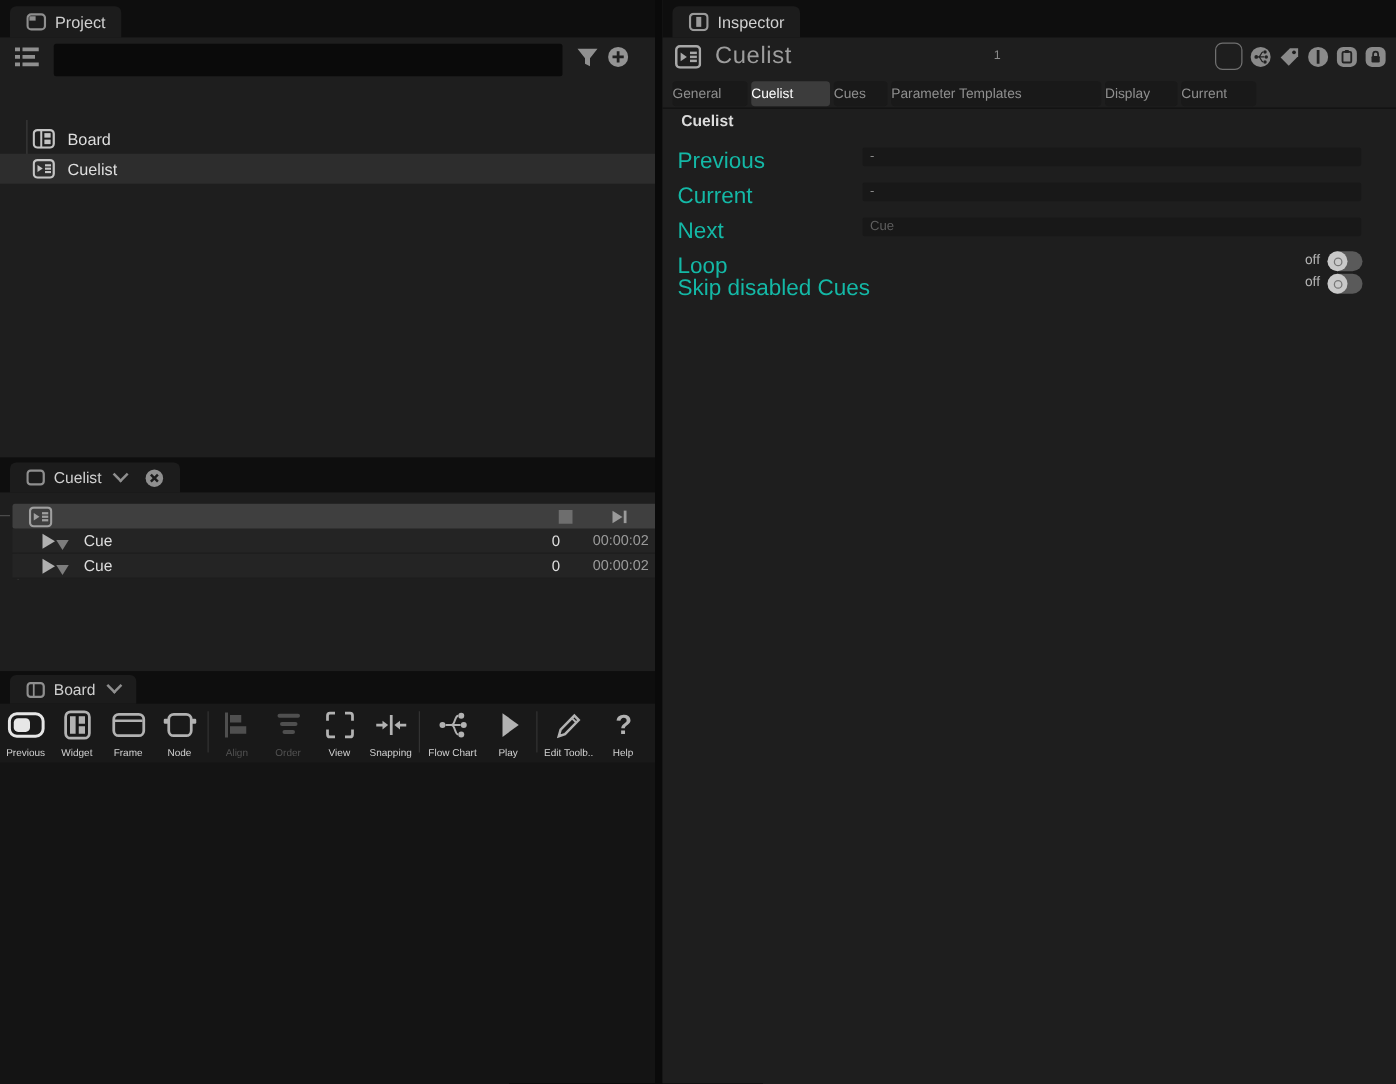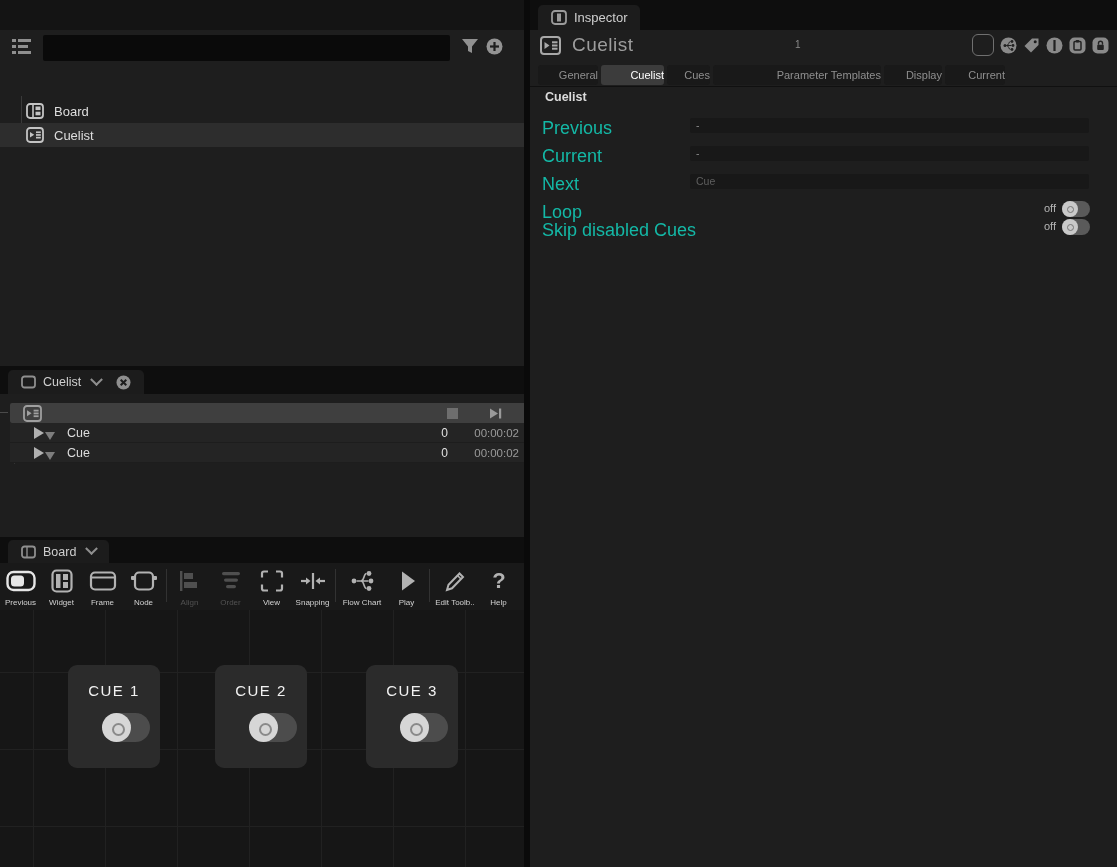--- a/index.html
+++ b/index.html
@@ -91,21 +91,21 @@
   .insp-tabstrip { left:0; top:0; width:587px; height:30px;text-align:right; }
   .insp-header { position:absolute; left:0; top:30px; right:0; height:30px; display:flex; align-items:center; }
   .insp-header .hic { margin-left:10px; display:flex; }
   .insp-title { margin-left:11px; font-size:19px; color:#9d9d9d; letter-spacing:0.5px; }
   .insp-index { position:absolute; left:265px; top:9px; font-size:10px; color:#8a8a8a; }
   .insp-hicons { position:absolute; right:8px; top:4px; display:flex; align-items:center; gap:6px; }
   .swatch { width:22px; height:22px; border:1.5px solid #707070; border-radius:6px; }
 
   .insp-tabs { position:absolute; left:8px; top:65px; height:20px; display:flex; gap:3px; }
   .itab { height:20px; border-radius:3px; background:#191919; color:#8f8f8f; font-size:11px;
-          display:flex; align-items:center; justify-content:flex-end; }
+          display:flex; align-items:center; justify-content:flex-start; }
   .itab.active { background:#3c3c3c; color:#fff; }
   .insp-rule { position:absolute; left:0; top:86px; right:0; height:1px; background:#101010; }
   .insp-section { position:absolute; left:15px; top:90px; font-size:12.5px; font-weight:bold; color:#dcdcdc; }
 
   .frow { position:absolute; left:0; right:0; height:28px; }
   .frow .flabel { position:absolute; left:12px; top:7px; font-size:18px; color:#14b8a6;text-align:right; }
   .frow .ffield { position:absolute; left:160px; right:28px; top:7px; height:15px; background:#181818;
                   border-radius:2px; color:#8a8a8a; font-size:10.5px; line-height:15px; padding-left:6px; }
   .frow .ffield.placeholder { color:#5f5f5f; }
   .frow .off-label { position:absolute; right:61px; top:7px; font-size:11px; color:#b5b5b5; }
@@ -114,20 +114,31 @@
   .mini-toggle .knob::after { content:""; position:absolute; left:5px; top:5px; width:5px; height:5px;
                   border-radius:50%; border:1.5px solid #777; }
 </style>
 </head>
 <body>
 
 <div id="root">
 
   <div class="left-col">
 
+    <div class="tabstrip proj-tabstrip">
+      <div class="tab">
+        <span style="display:flex">
+          <svg width="16" height="15" viewBox="0 0 16 15">
+              <rect x="1" y="1.5" width="14" height="12" rx="3" fill="none" stroke="#8f8f8f" stroke-width="1.8"></rect>
+              <rect x="2.5" y="3" width="5" height="3.5" fill="#8f8f8f"></rect>
+            </svg>
+        </span>
+        <span>Project</span>
+      </div>
+    </div>
 
     <div class="proj-content">
       <div class="search-row">
         <span class="list-ic">
           <svg width="22" height="17" viewBox="0 0 22 17">
               <g fill="#8f8f8f">
                 <rect x="1" y="1" width="4" height="3"></rect>
                 <rect x="7" y="1" width="13" height="3"></rect>
                 <rect x="1" y="7" width="4" height="3"></rect>
                 <rect x="7" y="7" width="10" height="3"></rect>
@@ -360,40 +371,20 @@
         <span class="tlbl">Edit Toolb..</span>
       </div>
       <div class="tbtn">
         <span><svg width="26" height="24" viewBox="0 0 26 24">
               <text x="13" y="19" text-anchor="middle" font-size="22" font-weight="bold" fill="#b2b2b2" font-family="Liberation Sans, sans-serif">?</text>
             </svg></span>
         <span class="tlbl">Help</span>
       </div>
     </div>
 
-    <div class="board">
-      <div class="cue-card" style="left:68px;top:55px">
-        <div class="cue-title">CUE 1</div>
-        <div class="card-toggle">
-            <div class="knob"></div>
-          </div>
-      </div>
-      <div class="cue-card" style="left:215px;top:55px">
-        <div class="cue-title">CUE 2</div>
-        <div class="card-toggle">
-            <div class="knob"></div>
-          </div>
-      </div>
-      <div class="cue-card" style="left:366px;top:55px">
-        <div class="cue-title">CUE 3</div>
-        <div class="card-toggle">
-            <div class="knob"></div>
-          </div>
-      </div>
-    </div>
   </div>
 
   <div class="divider-v"></div>
 
   <div class="inspector">
     <div class="tabstrip insp-tabstrip">
       <div class="tab">
         <span style="display:flex">
           <svg width="16" height="15" viewBox="0 0 16 15">
               <rect x="1" y="1" width="14" height="13" rx="3" fill="none" stroke="#9a9a9a" stroke-width="1.8"></rect>

